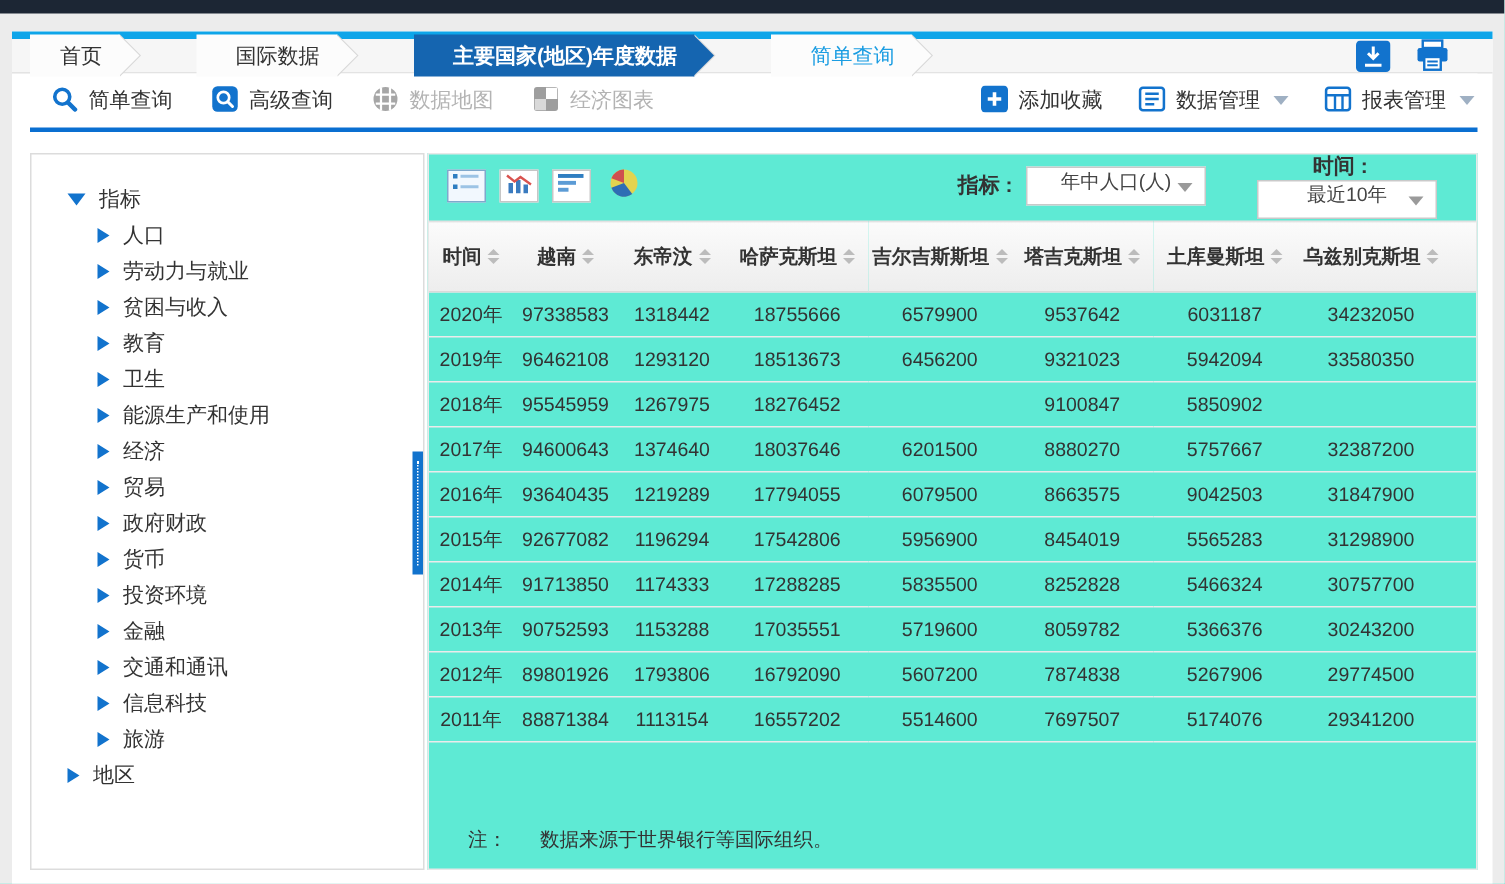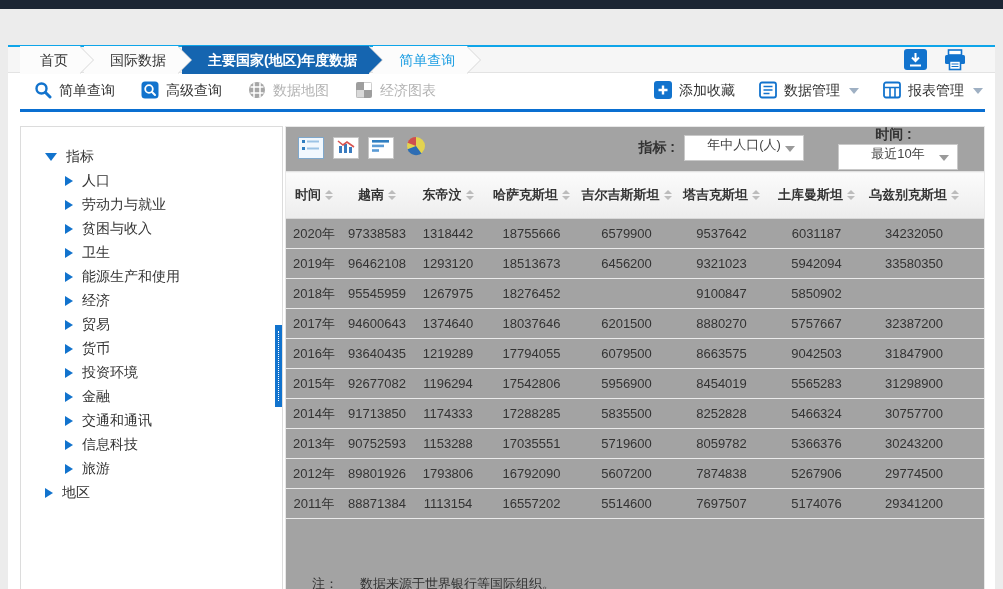--- a/index.html
+++ b/index.html
@@ -2,23 +2,23 @@
 <html><head>
 <meta charset="utf-8">
 <style>
   * { margin:0; padding:0; box-sizing:border-box; }
   html,body { width:1003px; height:589px; overflow:hidden;
     font-family:"Liberation Sans","DejaVu Sans",sans-serif; background:#ececec; }
   .top-banner { height:9px; background:#1c2634; width:100%; }
   .wrapper { margin:0 8px; height:580px; background:#fff; padding:0 10px 0 12px; }
 
   
-  .crumb-band { height:28px; margin:36px -10px 0 -12px; padding-left:12px;
-    background:#f6f6f6; border-top:2px solid #0ea5e9; border-bottom:1px solid #e3e3e3;
-    display:flex; align-items:center; }
+  .crumb-band { height:28px; margin:12px -10px 0 -12px; padding-left:12px;
+    background:#f6f6f6; border-top:5px solid #0ea5e9; border-bottom:1px solid #e3e3e3;
+    display:flex; align-items:center;gap:47px; }
   .crumb { position:relative; height:28px; line-height:28px; font-size:14px;
     background:#fcfcfc; color:#333; padding:0 12px 0 26px; margin-right:4px; cursor:pointer; }
   .crumb:nth-child(1){z-index:6; padding-left:20px;} .crumb:nth-child(2){z-index:5;}
   .crumb:nth-child(3){z-index:4;} .crumb:nth-child(4){z-index:3;}
   .crumb::before { content:''; position:absolute; top:0; right:-14px; z-index:1;
     border-top:14px solid transparent; border-bottom:14px solid transparent; border-left:14px solid #d8d8d8; }
   .crumb::after { content:''; position:absolute; top:0; right:-13px; z-index:2;
     border-top:14px solid transparent; border-bottom:14px solid transparent; border-left:14px solid #fcfcfc; }
   .crumb.active { background:#1565b0; color:#fff; font-weight:bold; }
   .crumb.active::after { border-left-color:#1565b0; }
@@ -43,21 +43,21 @@
   .tree-item .lbl { white-space:nowrap; }
   .tree-children { margin-left:20px;text-align:right; }
   .tri-d { width:0; height:0; border-left:6px solid transparent; border-right:6px solid transparent;
     border-top:8px solid #1273cd; }
   .tri-r { width:0; height:0; border-top:5px solid transparent; border-bottom:5px solid transparent;
     border-left:8px solid #1273cd; }
   .scroll-thumb { position:absolute; right:0; top:198px; width:7px; height:82px; background:#1273cd; cursor:grab; }
   .scroll-thumb::after { content:''; position:absolute; left:3px; top:6px; bottom:6px;
     border-left:1px dotted #fff; }
 
-  .main { flex:1; margin-left:2px; background:#a3a3a3; border:1px solid #e8e8e8; overflow:hidden; }
+  .main { flex:1; margin-left:2px; background:#5eead4; border:1px solid #e8e8e8; overflow:hidden; }
   .icons-row { height:42px; display:flex; align-items:center; padding:0 26px 0 12px; }
   .view-btn { width:26px; height:22px; border:1px solid #c6c6c6; background:#fff;
     display:flex; align-items:center; justify-content:center; margin-right:9px; cursor:pointer; }
   .view-btn.active { border-color:#7fa8cc; background:#f2f8fe; }
   .view-btn.noborder { border:none; background:transparent; }
   .filters { margin-left:auto; display:flex; align-items:center; }
   .flabel { font-size:14px; font-weight:bold; color:#333; margin-right:9px; white-space:nowrap; }
   .fgroup { display:flex; align-items:center; }
   .fgroup + .fgroup { margin-left:34px;flex-direction:column; }
   .select { width:120px; height:26px; border:1px solid #c9c9c9; background:#fff; position:relative;
@@ -201,33 +201,41 @@
             <div class="tree-item">
               <span class="tri-r"></span>
               <span class="lbl">劳动力与就业</span>
             </div>
             <div class="tree-item">
               <span class="tri-r"></span>
               <span class="lbl">贫困与收入</span>
             </div>
             <div class="tree-item">
               <span class="tri-r"></span>
+              <span class="lbl">教育</span>
+            </div>
+            <div class="tree-item">
+              <span class="tri-r"></span>
               <span class="lbl">卫生</span>
             </div>
             <div class="tree-item">
               <span class="tri-r"></span>
               <span class="lbl">能源生产和使用</span>
             </div>
             <div class="tree-item">
               <span class="tri-r"></span>
               <span class="lbl">经济</span>
             </div>
             <div class="tree-item">
               <span class="tri-r"></span>
               <span class="lbl">贸易</span>
+            </div>
+            <div class="tree-item">
+              <span class="tri-r"></span>
+              <span class="lbl">政府财政</span>
             </div>
             <div class="tree-item">
               <span class="tri-r"></span>
               <span class="lbl">货币</span>
             </div>
             <div class="tree-item">
               <span class="tri-r"></span>
               <span class="lbl">投资环境</span>
             </div>
             <div class="tree-item">

